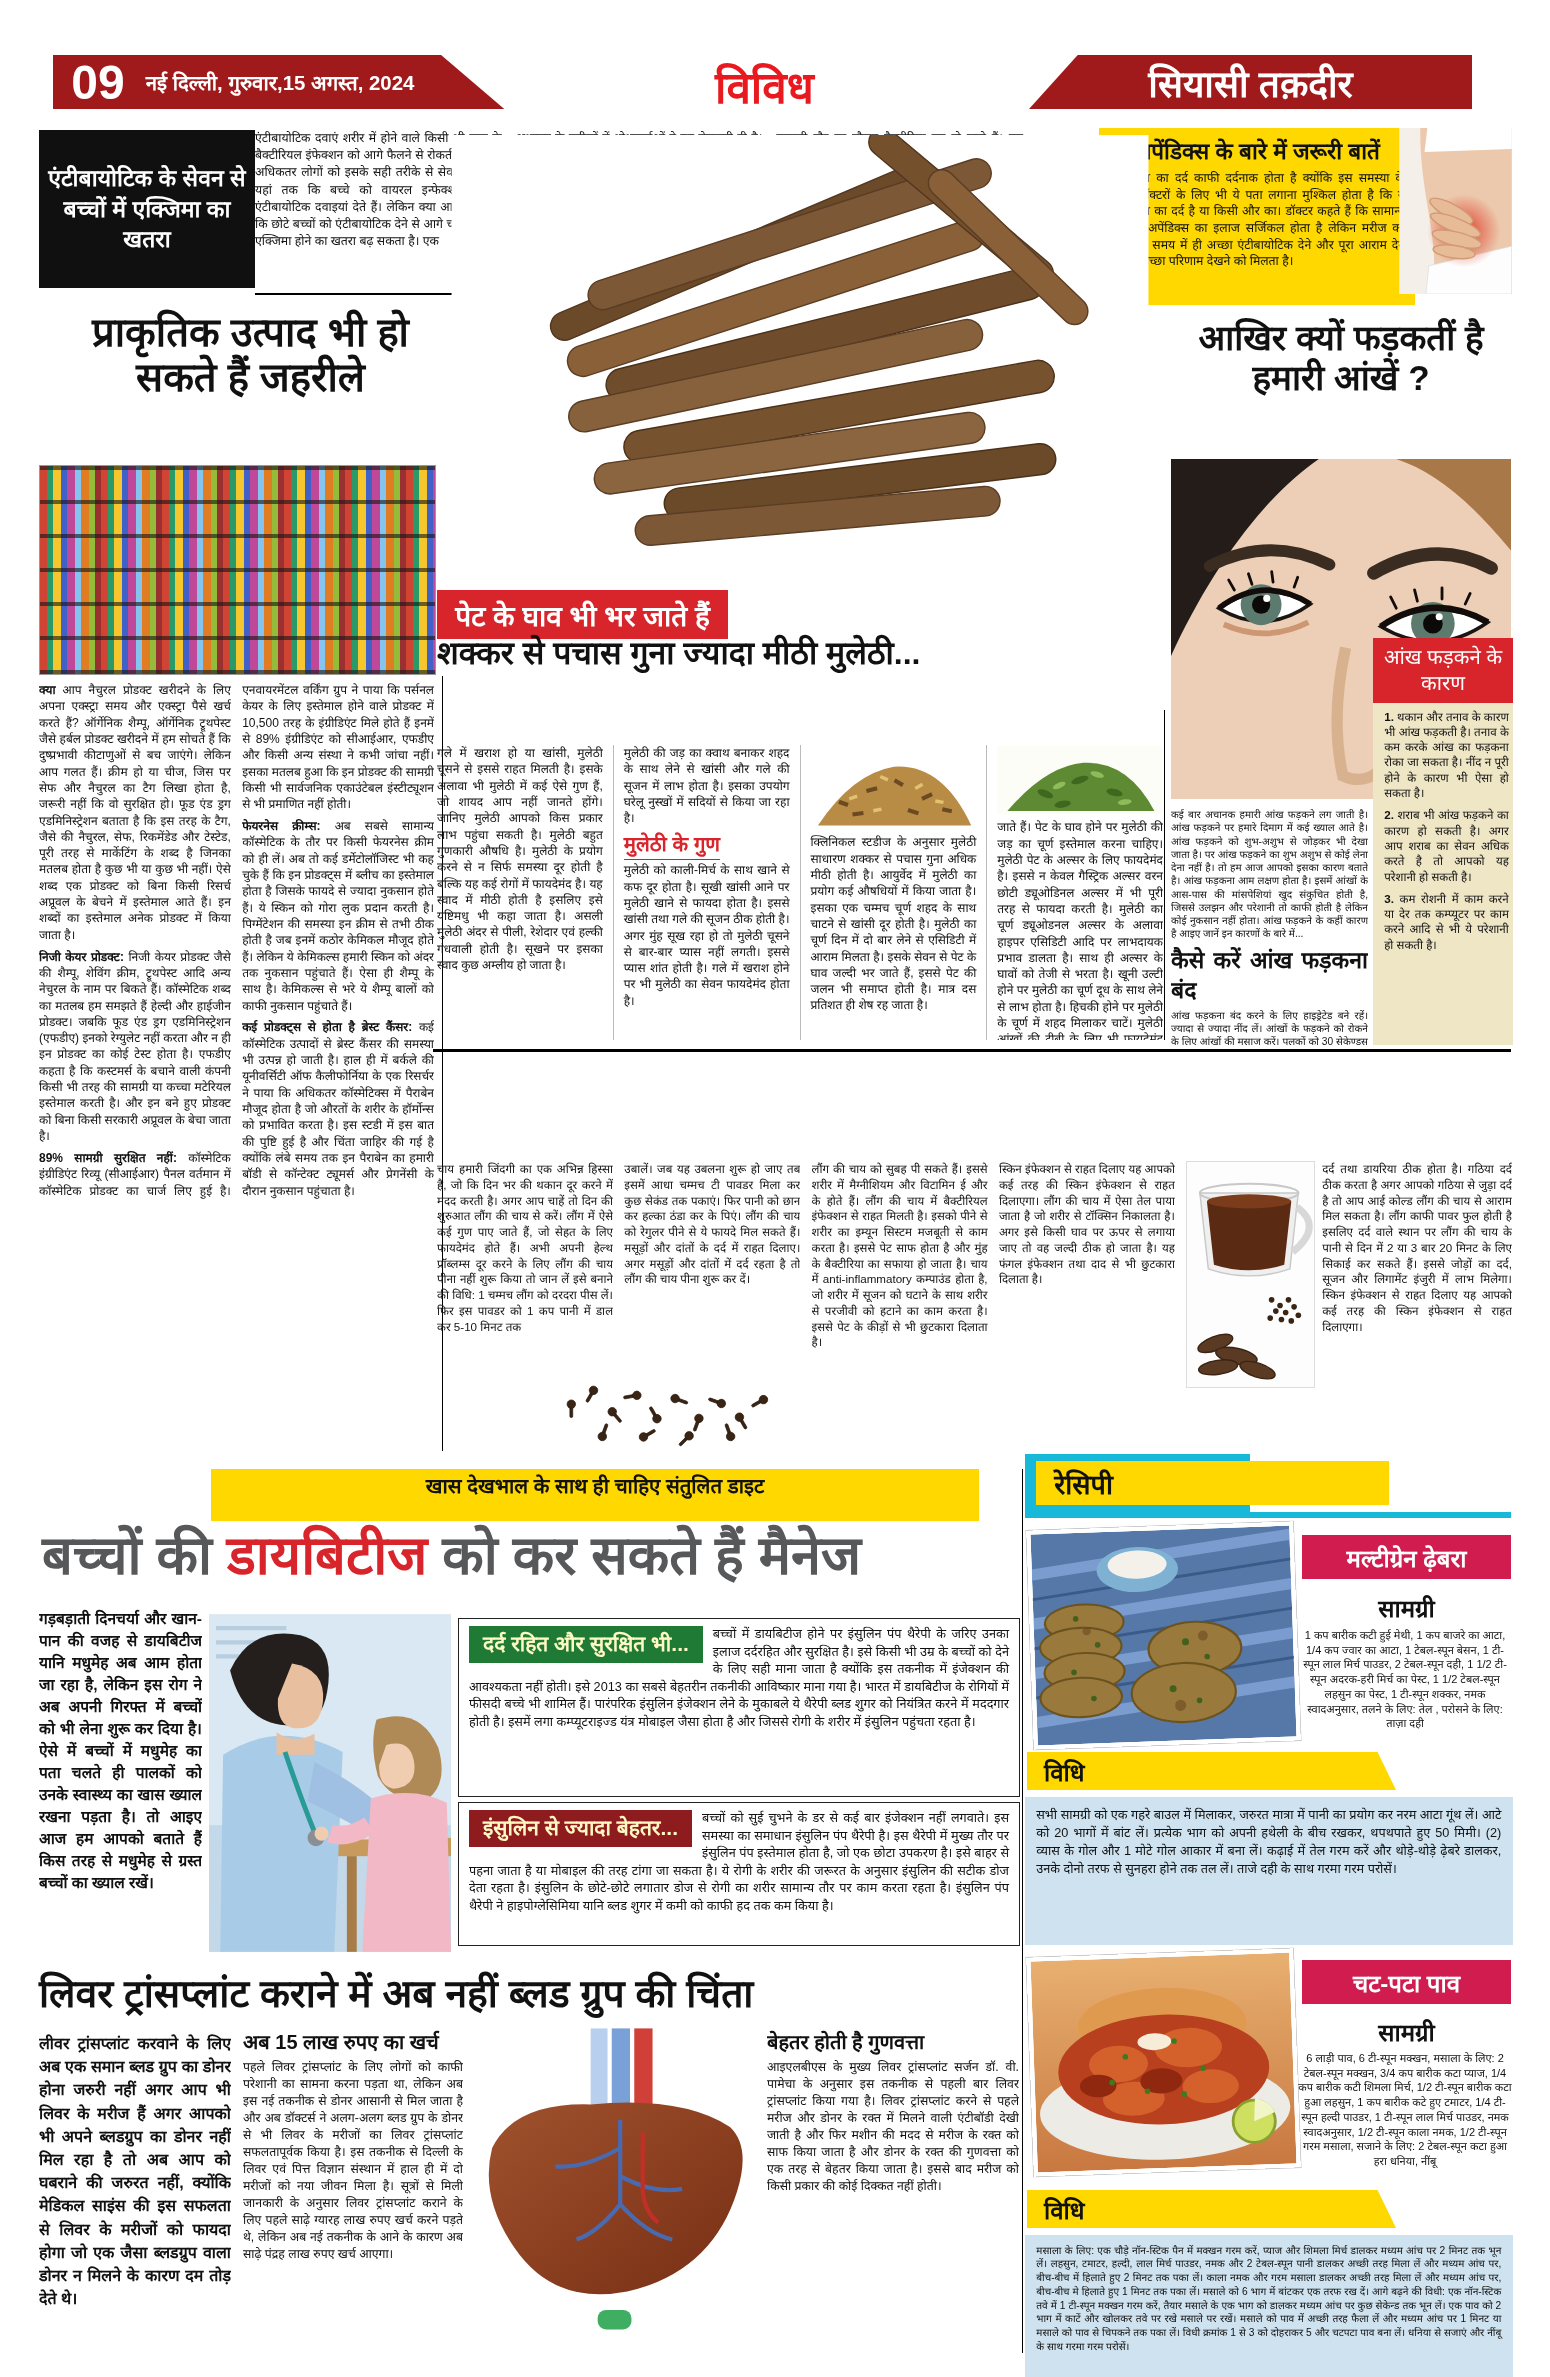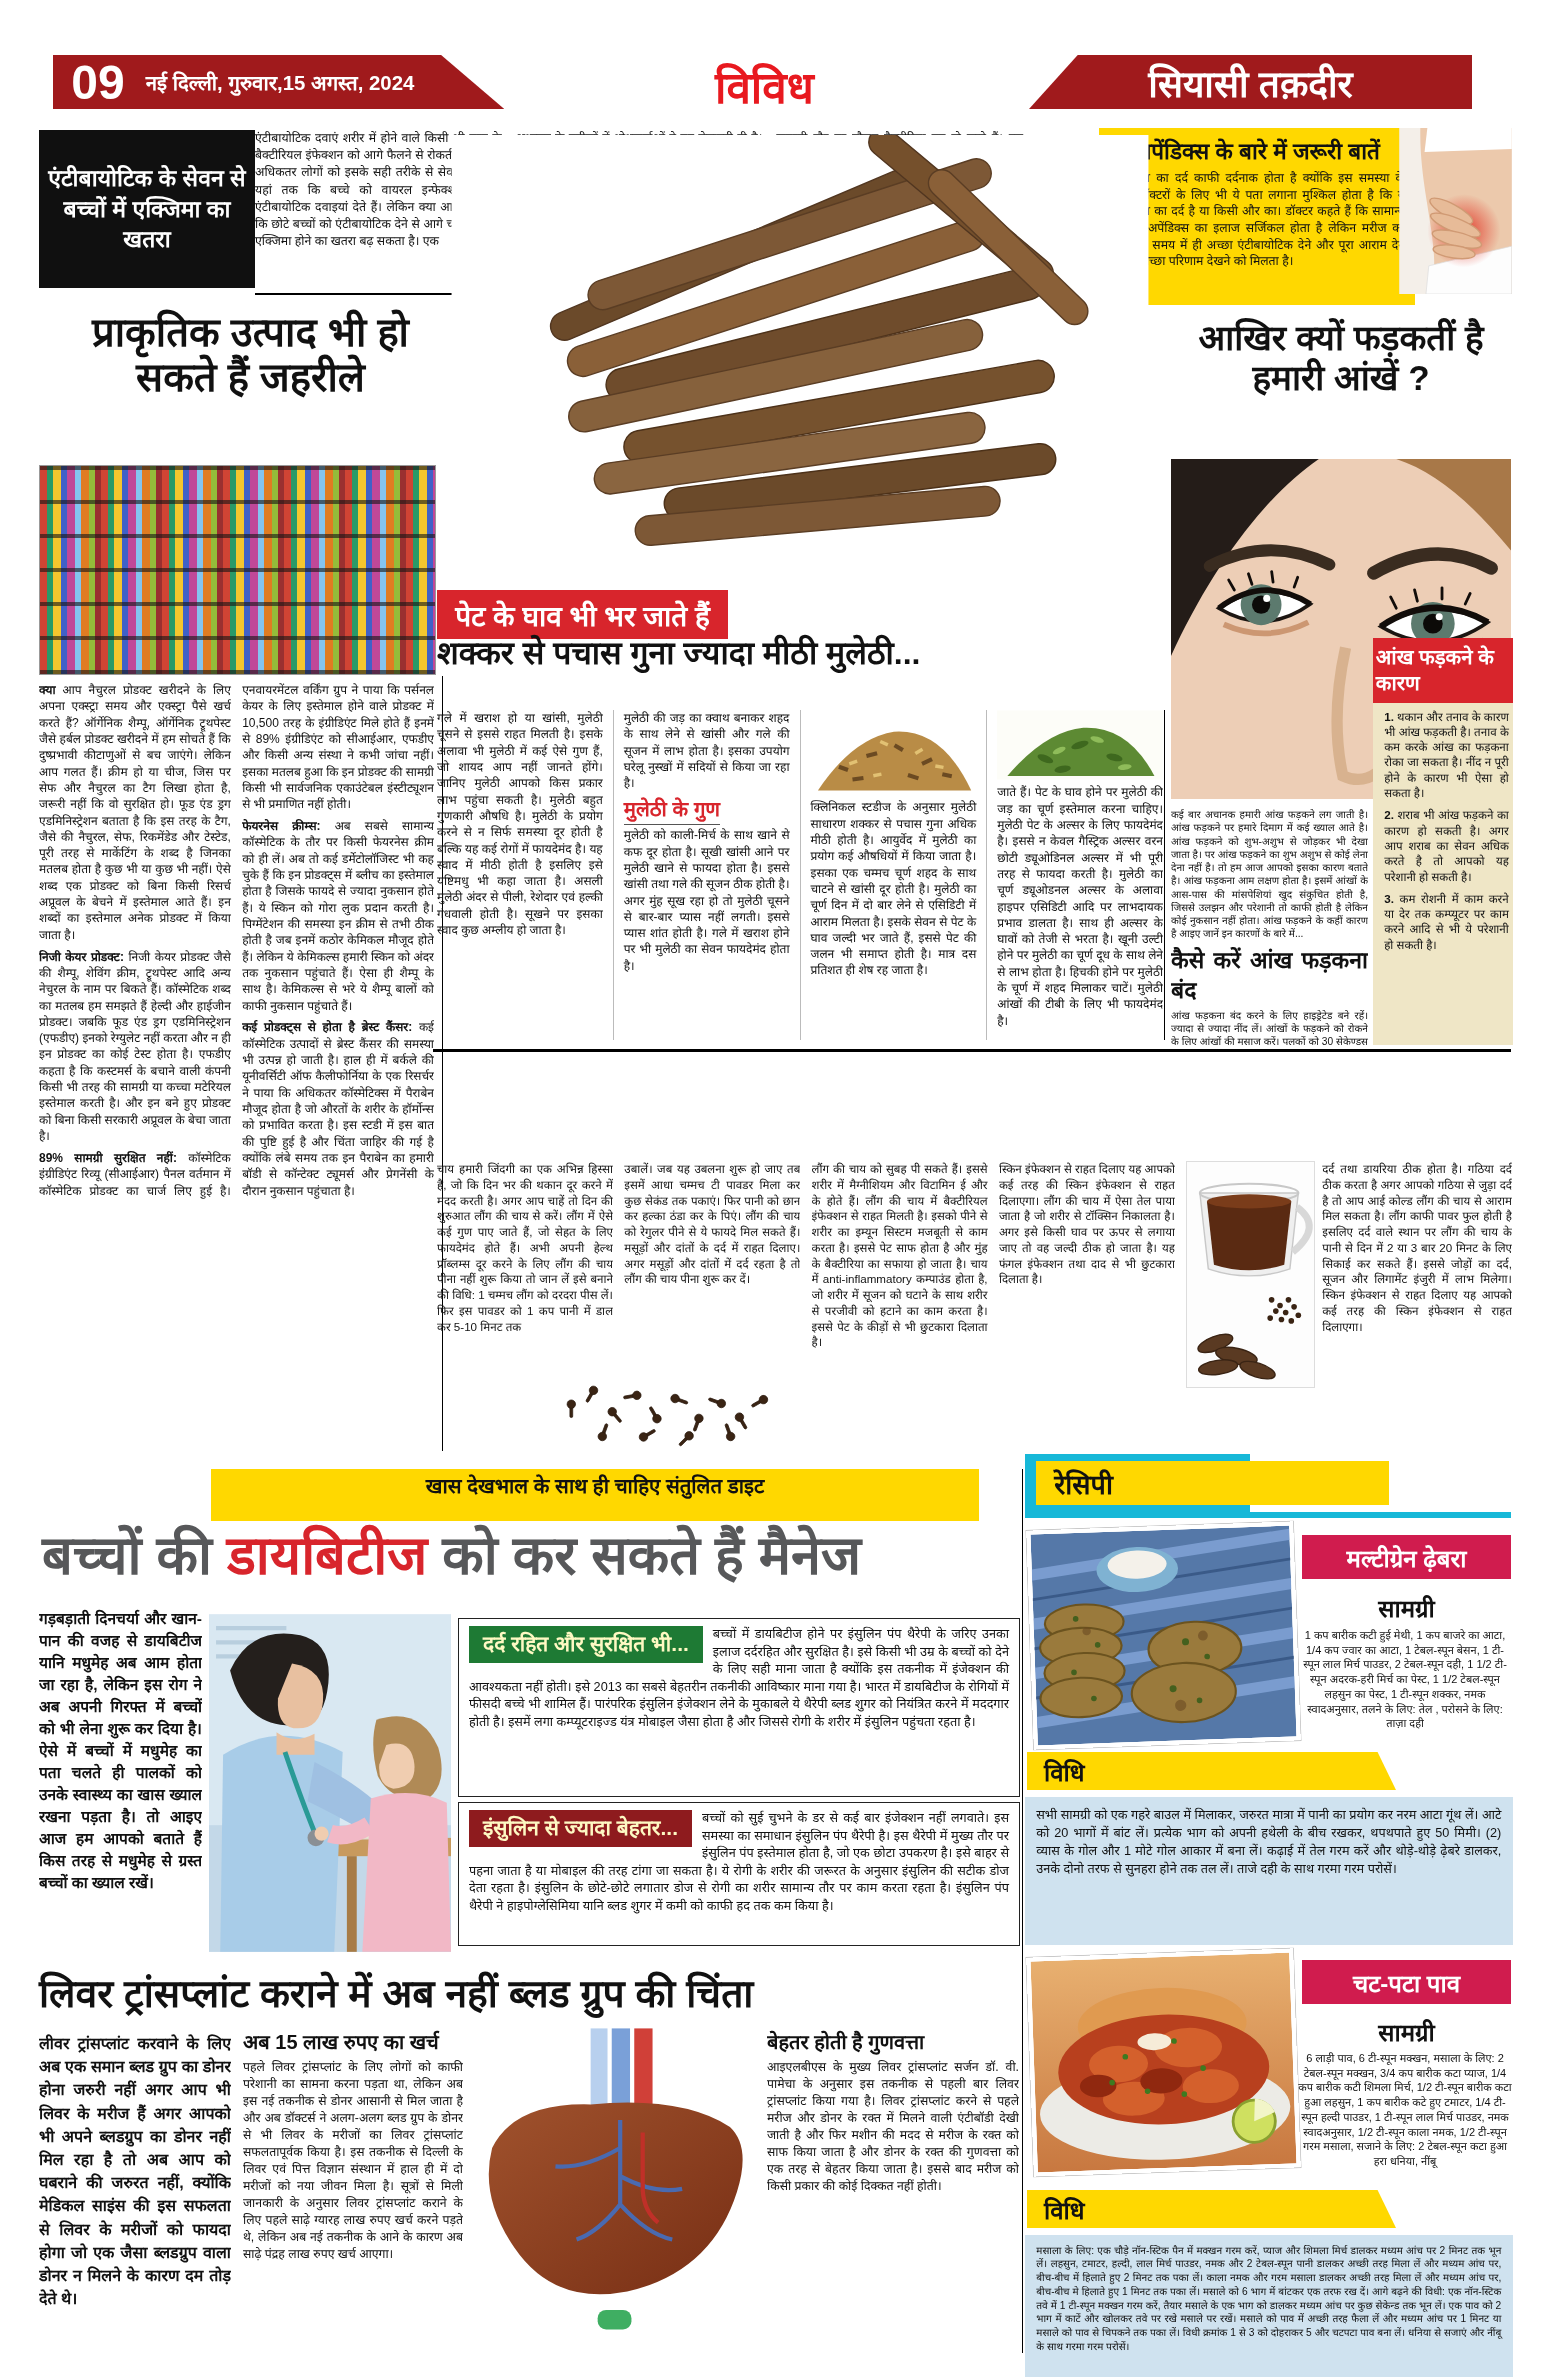--- a/index.html
+++ b/index.html
@@ -32,27 +32,27 @@
   .market{background:
     repeating-linear-gradient(0deg, rgba(20,20,20,.6) 0 4.2px, rgba(255,255,255,0) 4.2px 34px),
     repeating-linear-gradient(90deg,#d04434 0 7px,#2a9a68 7px 12.7px,#f5c62e 12.7px 21px,#4061c8 21px 27px,#c04898 27px 35px,#84c4ef 35px 41px,#e07c22 41px 49px,#94bc3a 49px 55px,#9a3030 55px 61px);
     border:0.7px solid #999;}
   .natbody{columns:2;column-gap:11.3px;font-size:12px;line-height:1.36;text-align:justify;}
   .natbody p{margin:0 0 5.6px;}
   
   .kicker{background:#d8252c;color:#fff;font-weight:bold;font-size:28px;padding:5.6px 18.3px;display:inline-block;}
   .mul-h{font-size:32px;font-weight:bold;}
   .mulcols{display:flex;gap:10px;}
-  .mulcols>div{flex:1;font-size:12px;line-height:1.36;text-align:justify;}
+  .mulcols>div{flex:1;font-size:12px;line-height:1.36;text-align:justify;margin-top:35px;}
   .mulcols>div+div{border-left:0.7px solid #bbb;padding-left:10px;}
   
   .eye-h{font-size:35px;font-weight:bold;line-height:1.15;text-align:center;}
   .eyesub{font-size:23px;font-weight:bold;margin:5.6px 0 2.8px;}
   .causes{background:#efe6c6;}
-  .causes .hd{background:#d8252c;color:#fff;font-weight:bold;font-size:20.4px;text-align:left;line-height:1.25;padding:7px 2.8px;}
+  .causes .hd{background:#d8252c;color:#fff;font-weight:normal;font-size:20.4px;text-align:center;line-height:1.25;padding:7px 2.8px;}
   .causes ol{margin:5.6px 2.8px 0 0;padding-left:24px;font-size:11.6px;line-height:1.32;text-align:justify;}
   .causes li{margin-bottom:7px;}
   
   .clove-h{color:#1c7fc0;font-size:42px;font-weight:bold;text-align:center;}
   .clcols{display:flex;gap:11.3px;}
   .clcols .c{font-size:11.6px;line-height:1.36;text-align:justify;}
   .cup{float:left;width:127px;height:225px;margin:0 7px 4.2px 0;border:0.7px solid #ddd;}
   
   .strip{background:#ffd800;font-size:20.4px;font-weight:bold;text-align:center;line-height:1.7;}
   .dia-h{font-size:54px;font-weight:bold;color:#57585a;white-space:nowrap;}

